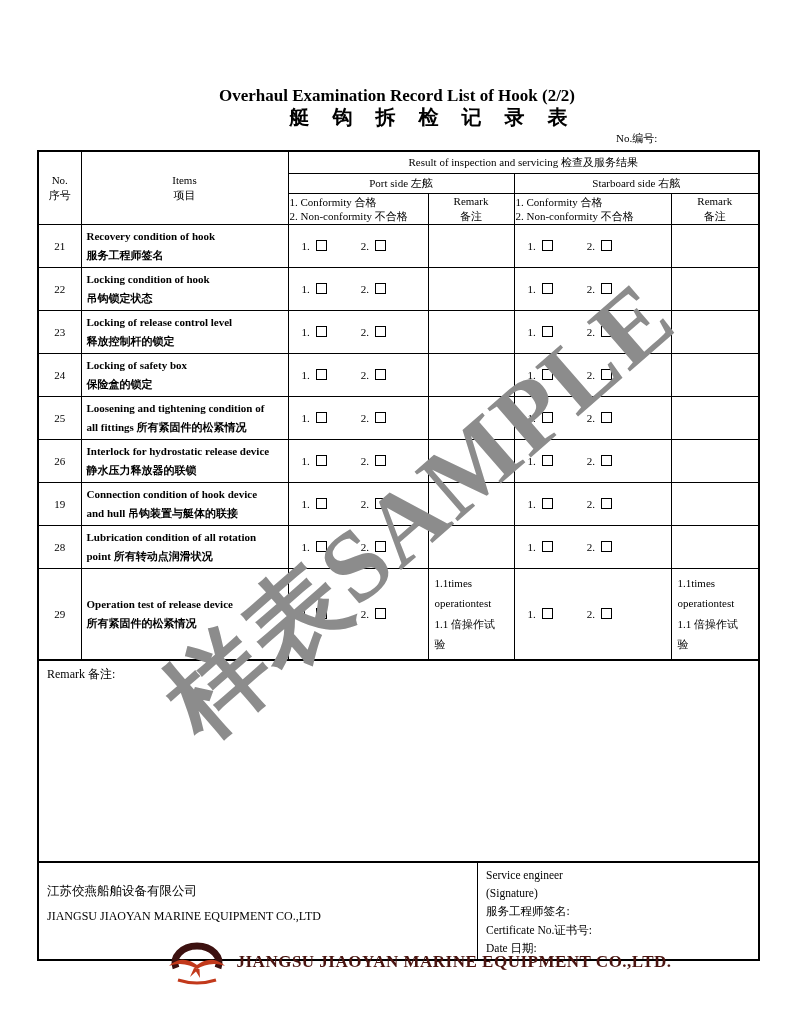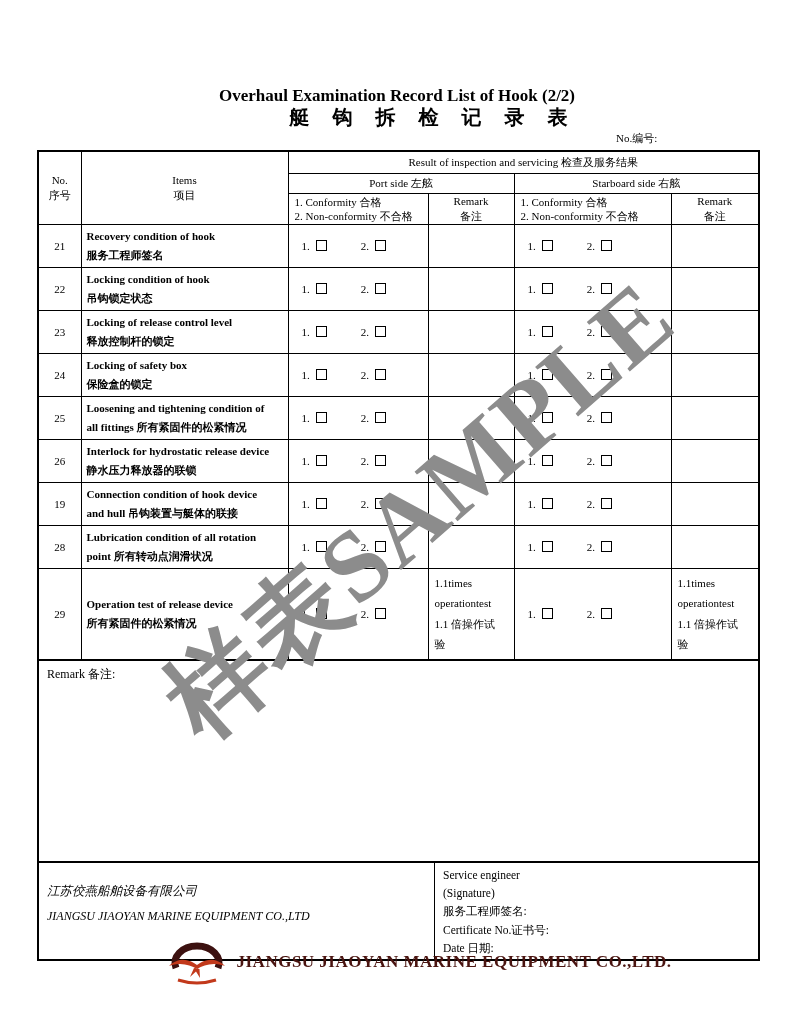--- a/index.html
+++ b/index.html
@@ -28,40 +28,40 @@
   }
   table.record td { border:1px solid #000; overflow:hidden; }
 
   tr.hr1 { height:22px; } tr.hr2 { height:20px; } tr.hr3 { height:31px; }
   tr.row { height:41px; } tr.row.tall { height:84px; }
   tr.remark-row { height:202px; } tr.footer-row { height:96px; }
   tr.remark-row td, tr.footer-row td { border-top:2px solid #000; }
 
   .hc { text-align:center; vertical-align:middle; line-height:15px; }
   .hc .l2 { display:block; }
-  .conf-hdr { vertical-align:middle; padding-left:6px; line-height:14px; }
+  .conf-hdr { vertical-align:middle; padding-left:1px; line-height:14px; }
 
   td.c-no { text-align:center; vertical-align:middle; }
   td.c-item { vertical-align:middle; padding:2px 2px 2px 5px;font-weight:bold; }
   td.c-item div { line-height:19px; }
   td.c-conf { vertical-align:middle; }
   .conf-inner { display:flex; align-items:center; padding-left:13px; gap:34px; }
   .opt { display:inline-flex; align-items:center; }
   .box {
     display:inline-block; width:11px; height:11px;
     border:1px solid #000; margin-left:6px; background:#fff;
   }
   td.c-rem { vertical-align:top; padding:4px 6px; }
   td.c-rem .jline { display:flex; line-height:20.5px; }
 
   td.remark-cell { vertical-align:top; padding:5px 8px; font-size:12px; }
 
   td.footer-cell { padding:0; vertical-align:top; }
   .footer-flex { display:flex; height:96px; }
-  .f-left { width:396px; border-right:1px solid #000; padding:16px 8px 0 8px;font-style:italic; }
+  .f-left { width:439px; border-right:1px solid #000; padding:16px 8px 0 8px; }
   .f-left .zh { font-size:12.5px; line-height:25px; }
   .f-left .en { font-size:12px; line-height:25px; }
   .f-right { flex:1; padding:3px 8px 0 8px; font-size:11.5px; }
   .f-right div { line-height:18.4px; }
 
   .watermark {
     position:absolute; left:90px; top:443px; width:660px; height:134px;
     display:flex; align-items:center; justify-content:center;
     transform:rotate(-41deg);
     font-size:100px; font-weight:bold; letter-spacing:2px;

